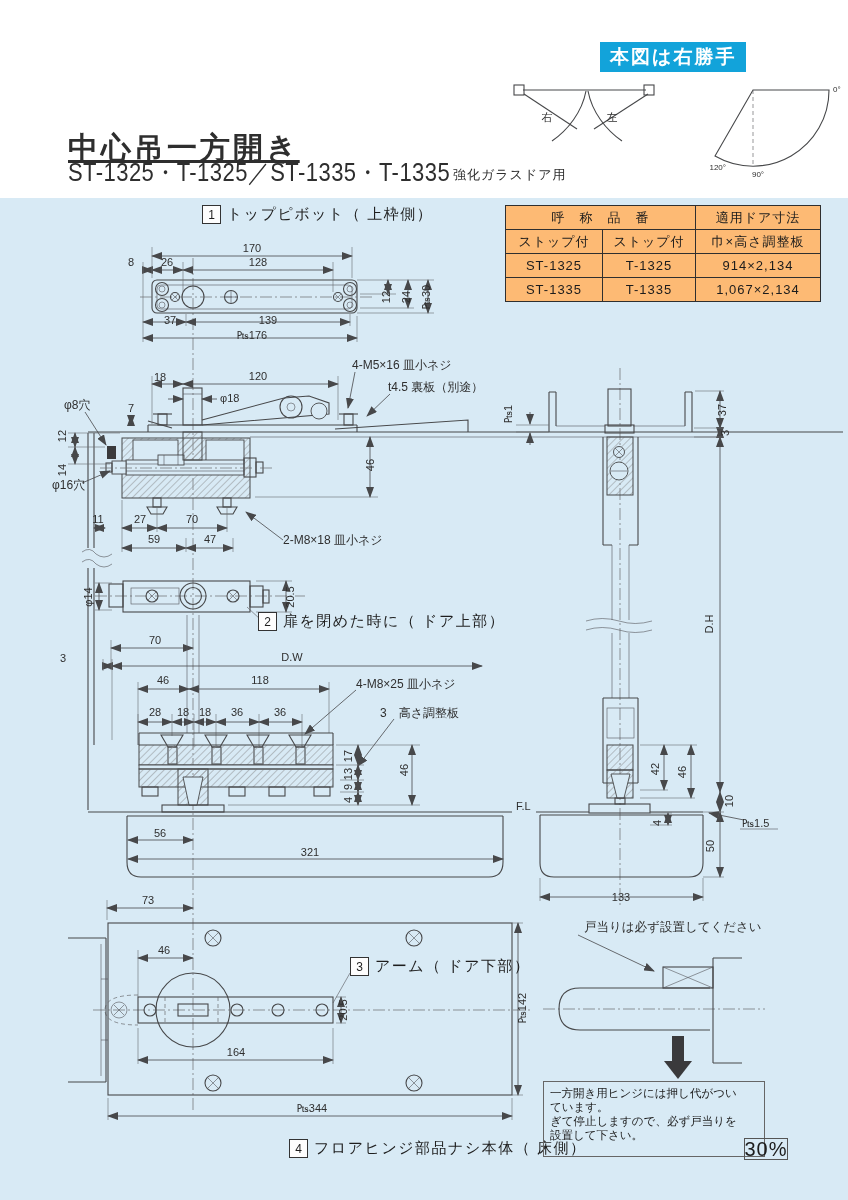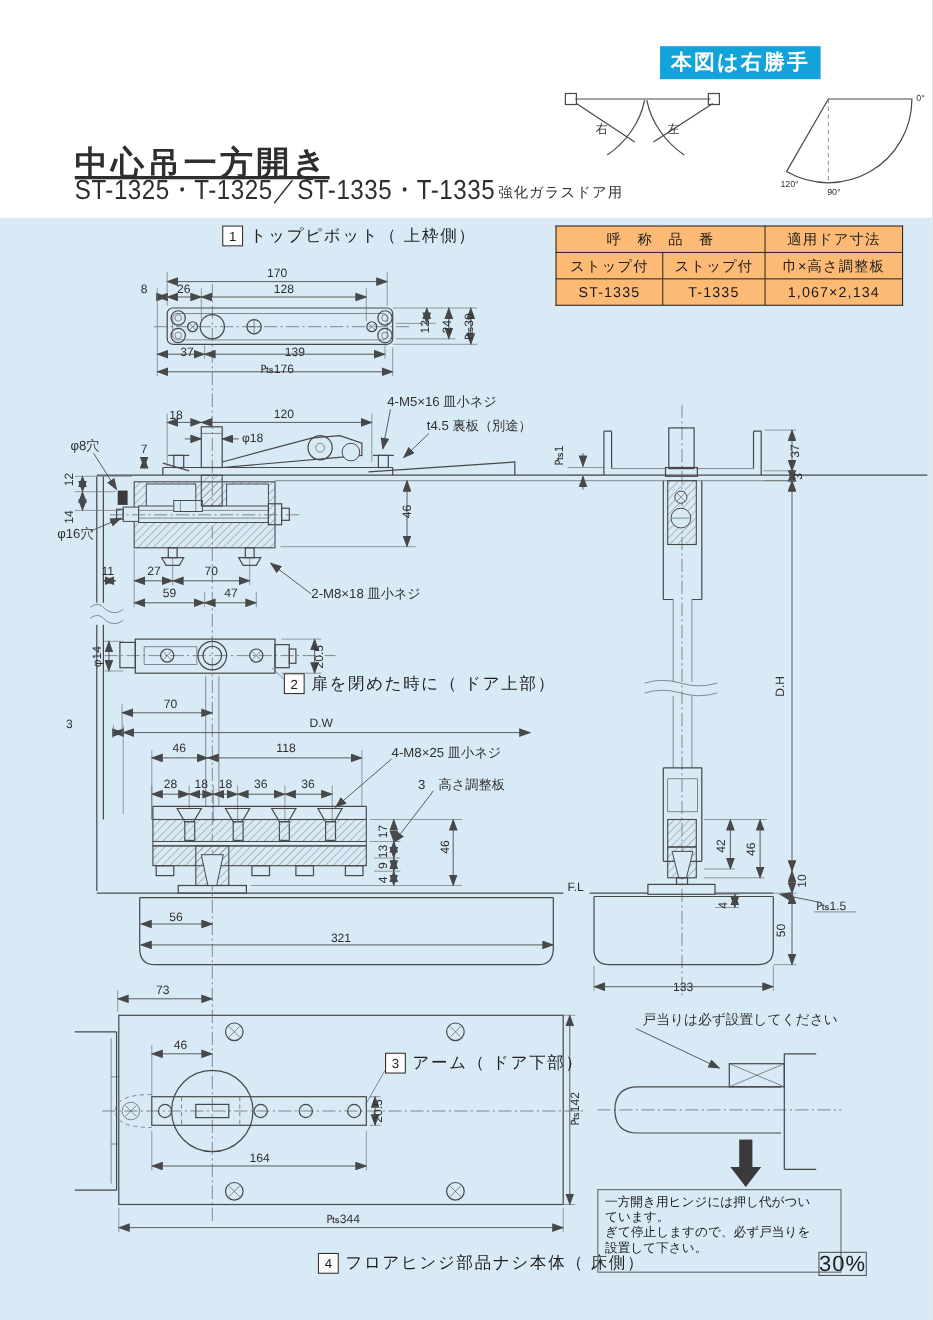--- a/index.html
+++ b/index.html
@@ -412,20 +412,25 @@
         <tr>
       <th colspan="2">呼　称　品　番</th>
       <th class="c3">適用ドア寸法</th>
     </tr>
     <tr>
       <th class="c1">ストップ付</th>
       <th class="c2">ストップ付</th>
       <th class="c3">巾×高さ調整板</th>
     </tr>
     <tr>
+      <td>ST-1325</td>
+      <td>T-1325</td>
+      <td>914×2,134</td>
+    </tr>
+    <tr>
       <td>ST-1335</td>
       <td>T-1335</td>
       <td>1,067×2,134</td>
     </tr>
   </tbody>
     </table>
 
   <div class="abs sec-label" style="left:202px;top:205px;">
     <span class="numbox">1</span>
     <span>トップピボット（ 上枠側）</span>

